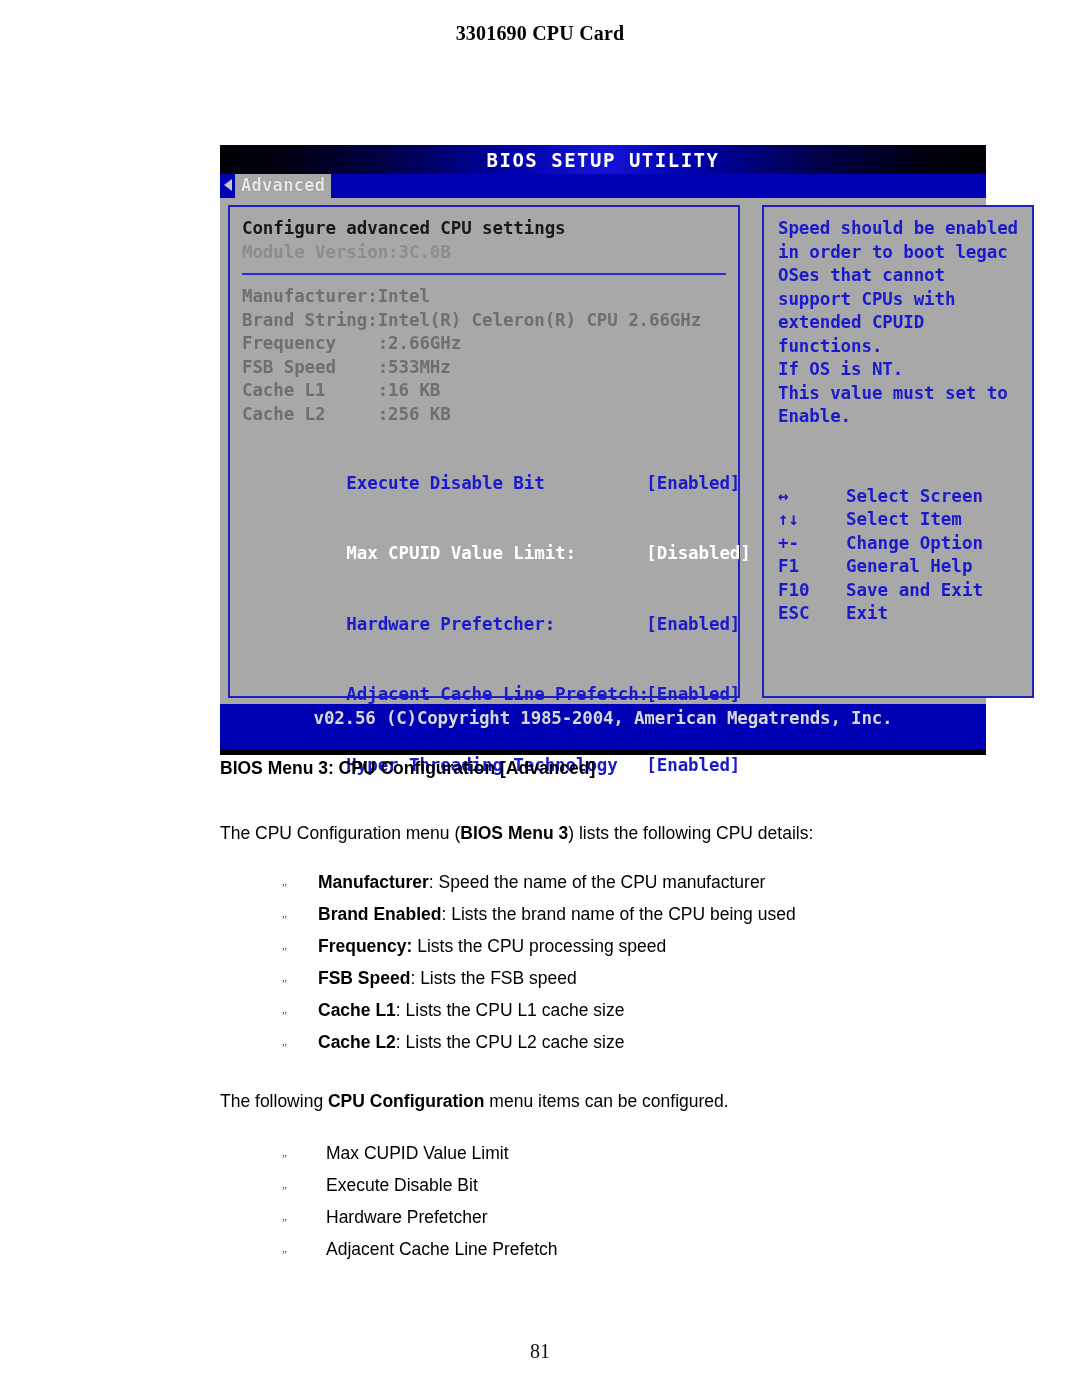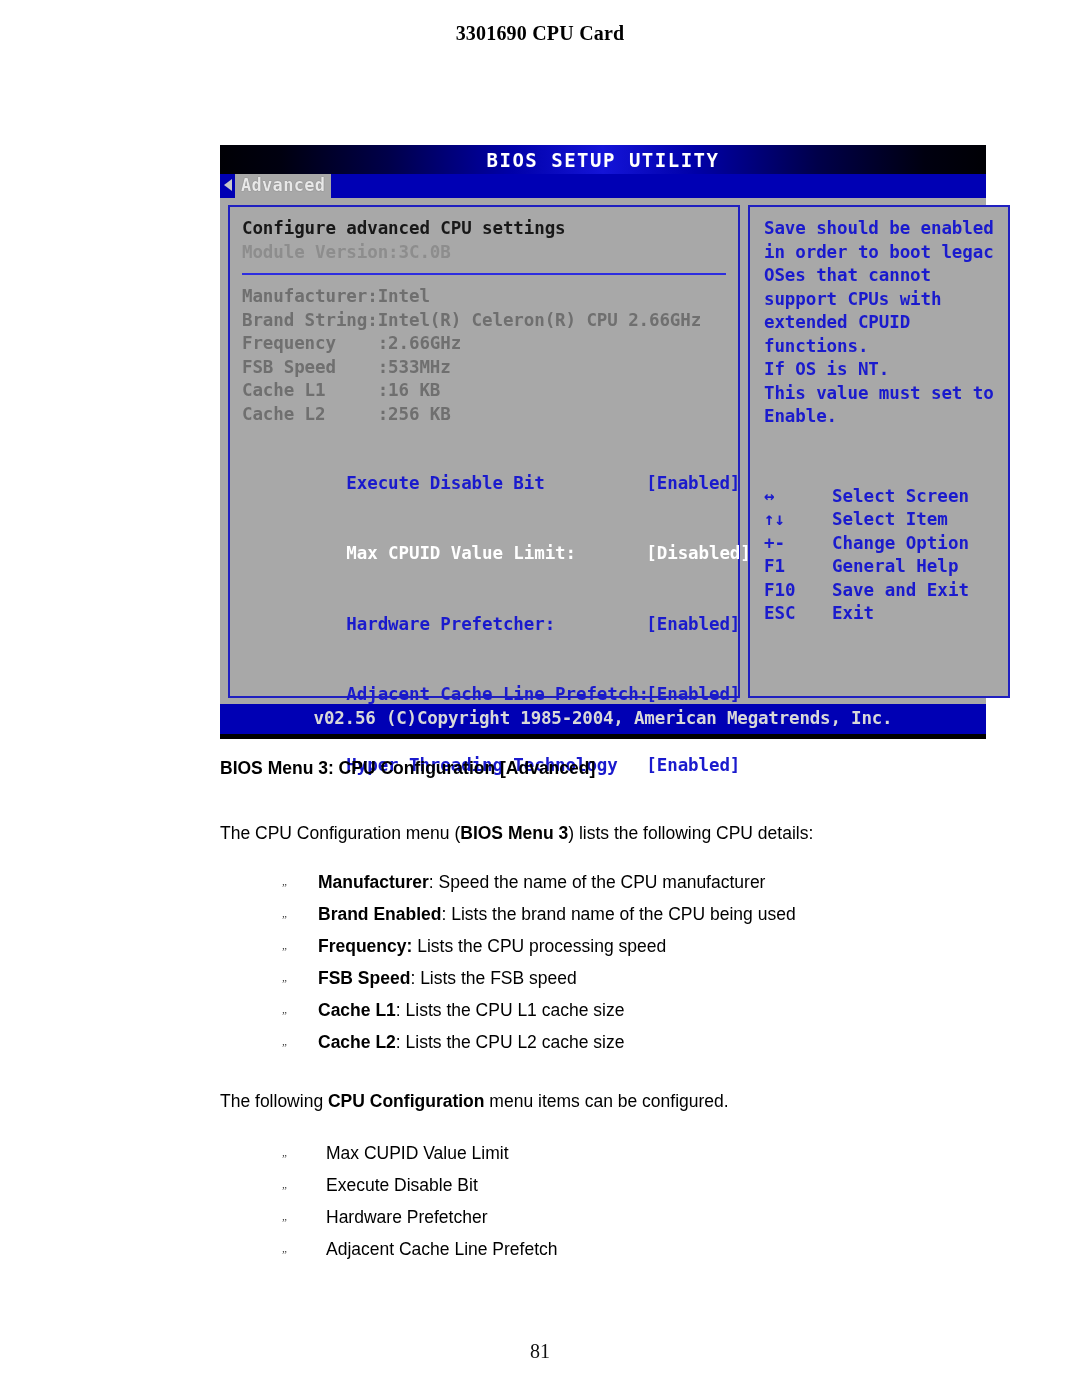--- a/index.html
+++ b/index.html
@@ -94,21 +94,21 @@
     font-size: 17px;
     font-weight: bold;
     letter-spacing: 0.3px;
     text-shadow: 0 0 1px #555;
   }
   .bios-body {
     position: relative;
     padding: 7px 8px 0 8px;
     background: #a8a8a8;
     display: flex;
-    gap: 8px;
+    gap: 22px;
     height: 500px;
     box-sizing: border-box;
   }
   .panel {
     border: 2px solid #2020c0;
     background: #a8a8a8;
     box-sizing: border-box;
   }
   .panel-left {
     width: 512px;
@@ -134,21 +134,21 @@
     border: none;
     border-top: 2px solid #2d2de0;
     margin: 9px 0 10px 0;
   }
   .spacer-22 { height: 22px; }
   .spacer-55 { height: 56px; }
   .keyrow { display: flex; font-size: 17.5px; line-height: 23.5px; color:#1a1acd; font-weight: bold;
             font-family: "DejaVu Sans Mono", monospace; }
   .keyrow .k { width: 68px; flex: none; }
   .bios-footer {
-    height: 30px;
+    height: 46px;
     line-height: 29px;
     background: #0000b4;
     color: #d8d8d8;
     text-align: center;
     font-size: 17.5px;
     font-weight: bold;
     font-family: "DejaVu Sans Mono", monospace;
     letter-spacing: -0.2px;
   }
   .bios-footgap { height: 6px; background:#a8a8a8; }
@@ -241,21 +241,21 @@
           <span class="l-blue" style="display:inline-block;width:300px">Adjacent Cache Line Prefetch:</span><span class="l-blue">[Enabled]</span>
         </div>
         <div class="mono-line">
           <span class="l-blue" style="display:inline-block;width:300px">Hyper Threading Technology</span><span class="l-blue">[Enabled]</span>
         </div>
       </div>
     </div>
 
     <div class="panel panel-right">
       <div>
-        <div class="mono-line l-blue">Save should be enabled</div>
+        <div class="mono-line l-blue">Speed should be enabled</div>
         <div class="mono-line l-blue">in order to boot legac</div>
         <div class="mono-line l-blue">OSes that cannot</div>
         <div class="mono-line l-blue">support CPUs with</div>
         <div class="mono-line l-blue">extended CPUID</div>
         <div class="mono-line l-blue">functions.</div>
         <div class="mono-line l-blue">If OS is NT.</div>
         <div class="mono-line l-blue">This value must set to</div>
         <div class="mono-line l-blue">Enable.</div>
       </div>
       <div class="spacer-55"></div>

